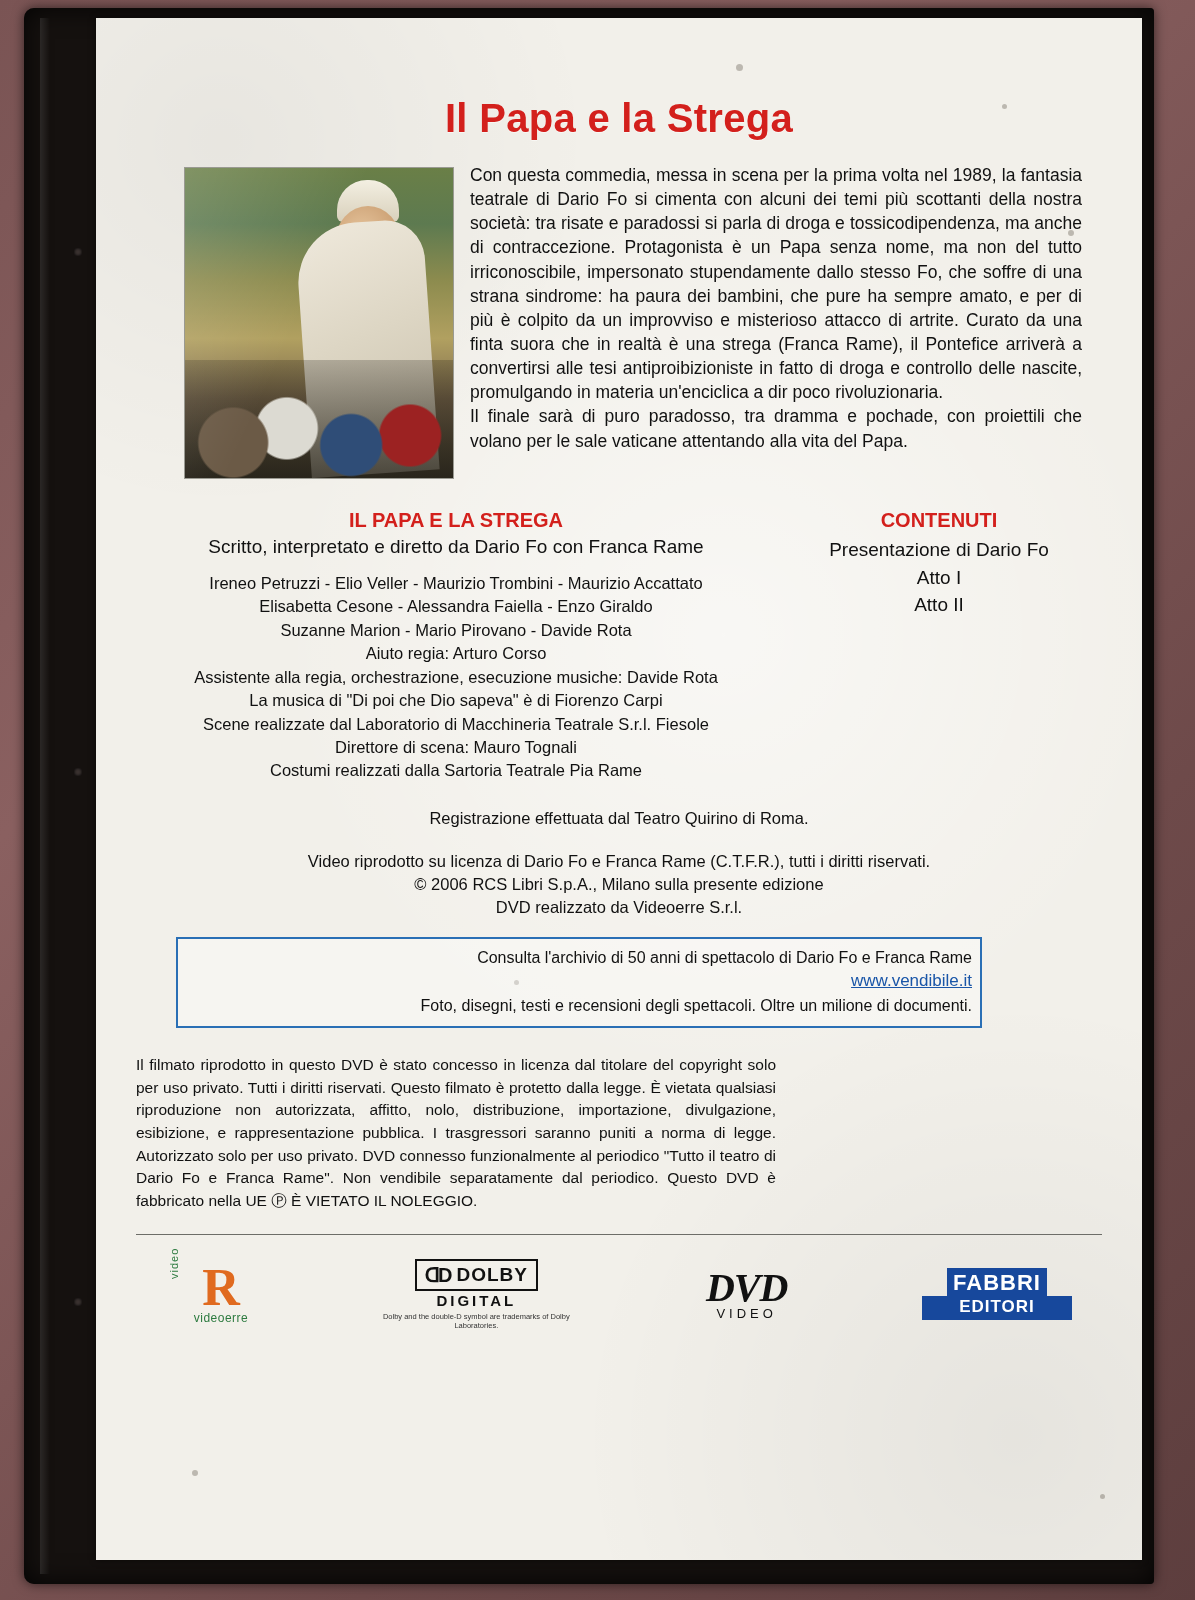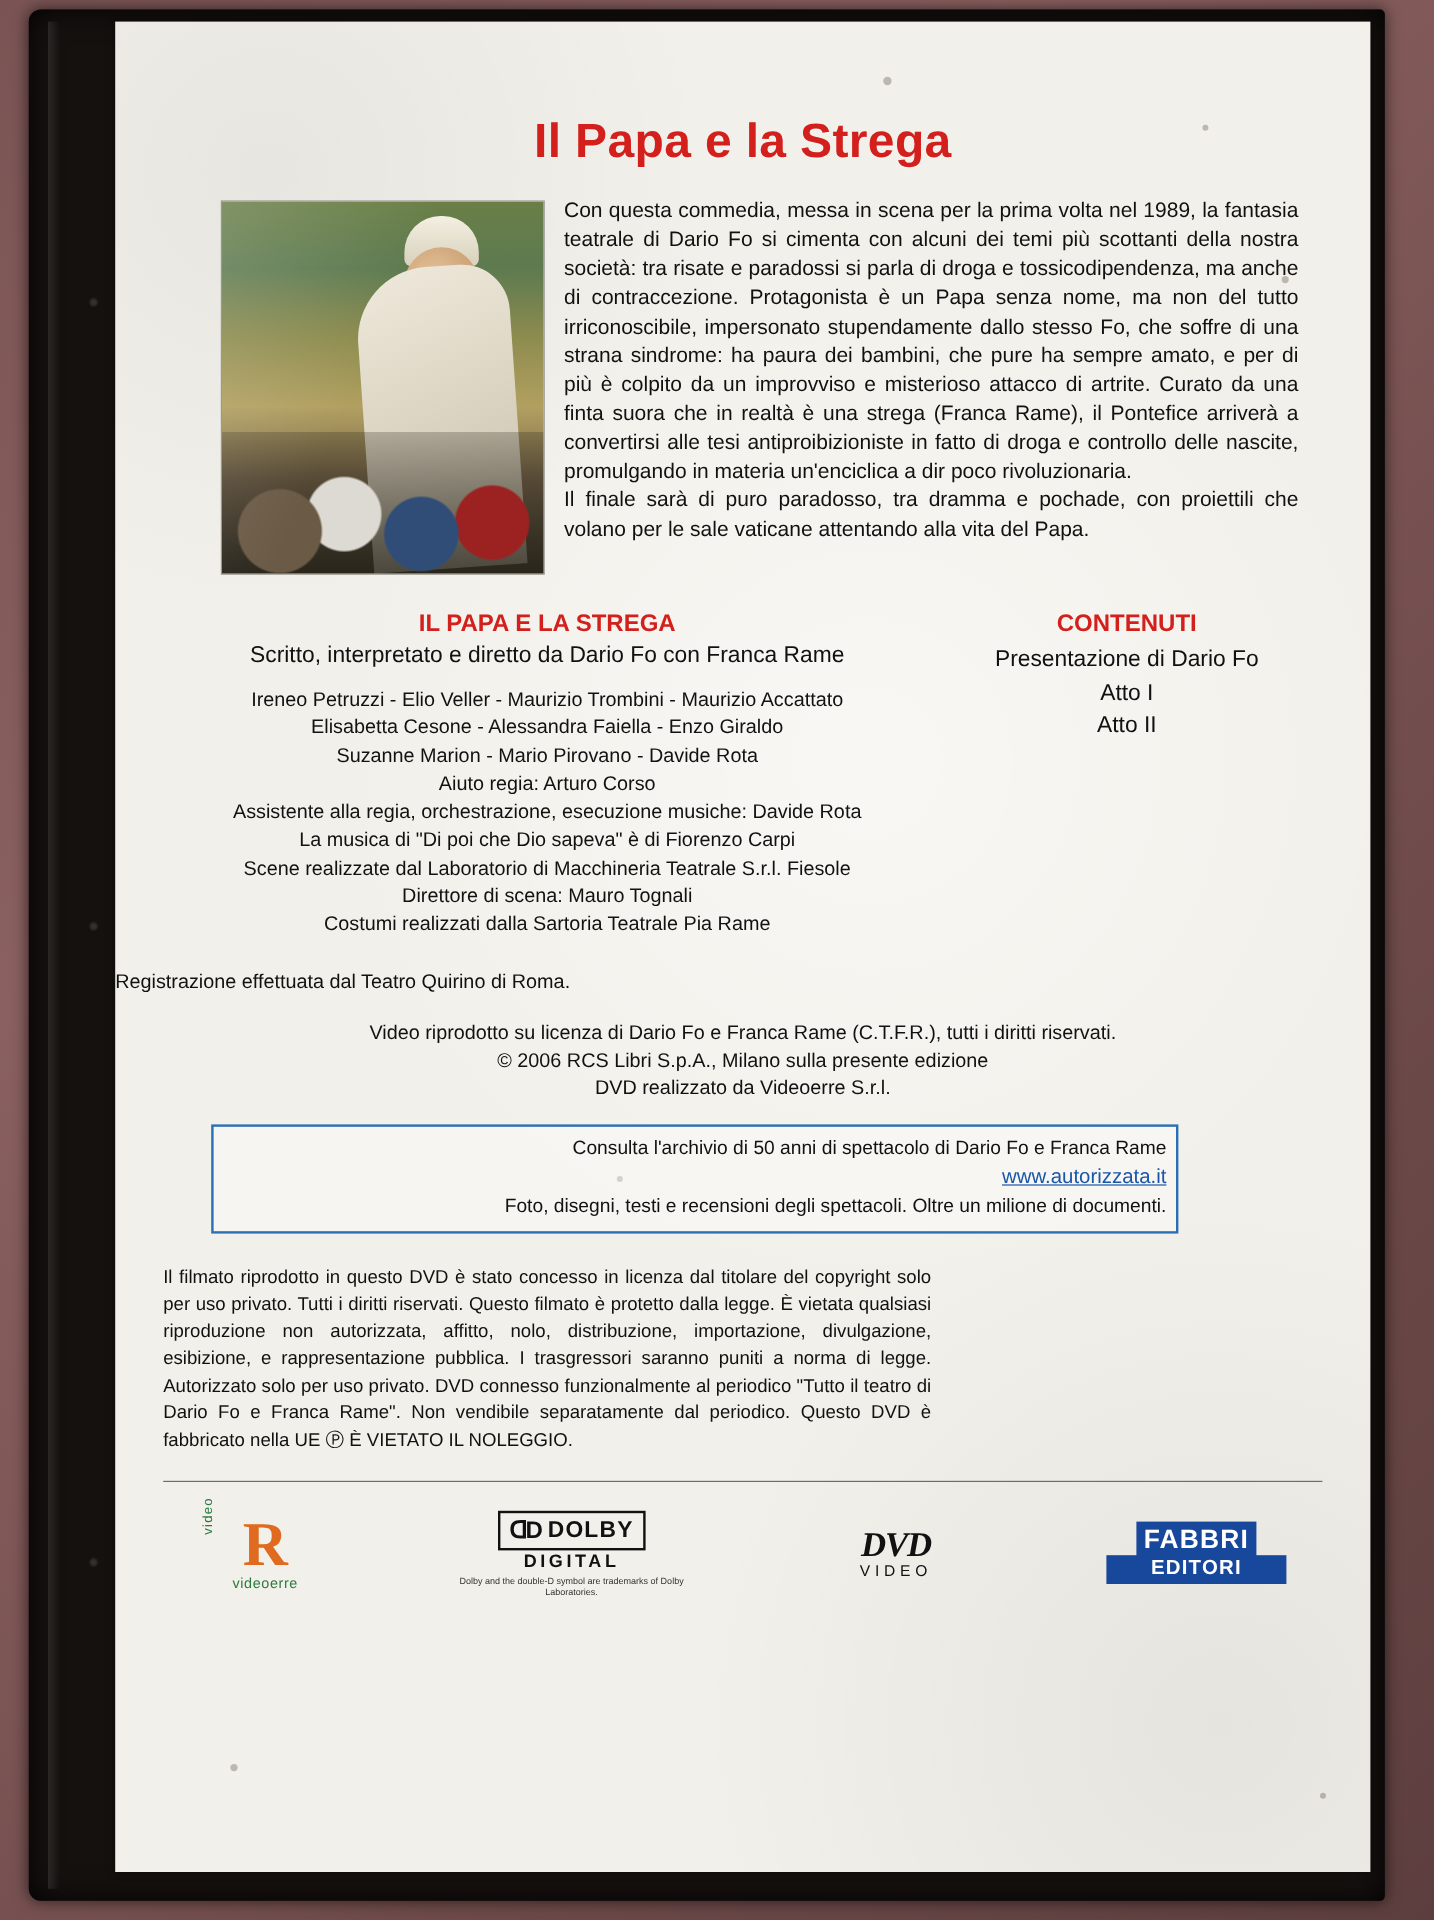--- a/index.html
+++ b/index.html
@@ -173,21 +173,21 @@
     font-size: 16.5px;
     line-height: 1.42;
   }
   .contents-item {
     font-size: 19px;
     line-height: 1.45;
   }
   .contents-item.first { }
 
   .note-center {
-    text-align: left;
+    text-align: center;
     font-size: 16.5px;
     margin-top: 26px;
   }
   .legal-center {
     text-align: center;
     font-size: 16.5px;
     line-height: 1.4;
     margin-top: 22px;
   }
 
@@ -297,21 +297,21 @@
     margin-right: 6px;
   }
   .logo-dolby .dd .txt { font-size: 19px; font-weight: bold; letter-spacing: 1px; }
   .logo-dolby .digi { font-size: 15px; font-weight: bold; letter-spacing: 3px; margin-top: 1px; }
   .logo-dolby .fine { font-size: 7.5px; line-height: 1.2; margin-top: 3px; color: #333; }
 
   .logo-dvd { text-align: center; width: 140px; }
   .logo-dvd .oval {
     font-family: "Liberation Serif", serif;
     font-weight: bold;
-    font-size: 29px;
+    font-size: 40px;
     font-style: italic;
     letter-spacing: -1px;
     line-height: 1;
   }
   .logo-dvd .video { font-size: 13px; letter-spacing: 4px; margin-top: -2px; }
 
   .logo-fabbri { text-align: center; width: 150px; }
   .logo-fabbri .f1 {
     background: #17489c;
     color: #fff;
@@ -388,21 +388,21 @@
         <div class="note-center">Registrazione effettuata dal Teatro Quirino di Roma.</div>
 
         <div class="legal-center">
           <div>Video riprodotto su licenza di Dario Fo e Franca Rame (C.T.F.R.), tutti i diritti riservati.</div>
           <div>© 2006 RCS Libri S.p.A., Milano sulla presente edizione</div>
           <div>DVD realizzato da Videoerre S.r.l.</div>
         </div>
 
         <div class="archive-box">
           <div>Consulta l'archivio di 50 anni di spettacolo di Dario Fo e Franca Rame</div>
-          <div class="url">www.autorizzata.it</div>
+          <div class="url">www.vendibile.it</div>
           <div>Foto, disegni, testi e recensioni degli spettacoli. Oltre un milione di documenti.</div>
         </div>
 
         <div class="bottom">
           <div class="legal-small">Il filmato riprodotto in questo DVD è stato concesso in licenza dal titolare del copyright solo per uso privato. Tutti i diritti riservati. Questo filmato è protetto dalla legge. È vietata qualsiasi riproduzione non autorizzata, affitto, nolo, distribuzione, importazione, divulgazione, esibizione, e rappresentazione pubblica. I trasgressori saranno puniti a norma di legge. Autorizzato solo per uso privato. DVD connesso funzionalmente al periodico "Tutto il teatro di Dario Fo e Franca Rame". Non vendibile separatamente dal periodico. Questo DVD è fabbricato nella UE Ⓟ È VIETATO IL NOLEGGIO.</div>
         </div>
 
         <div class="rule"></div>
 
         <div class="logos">

